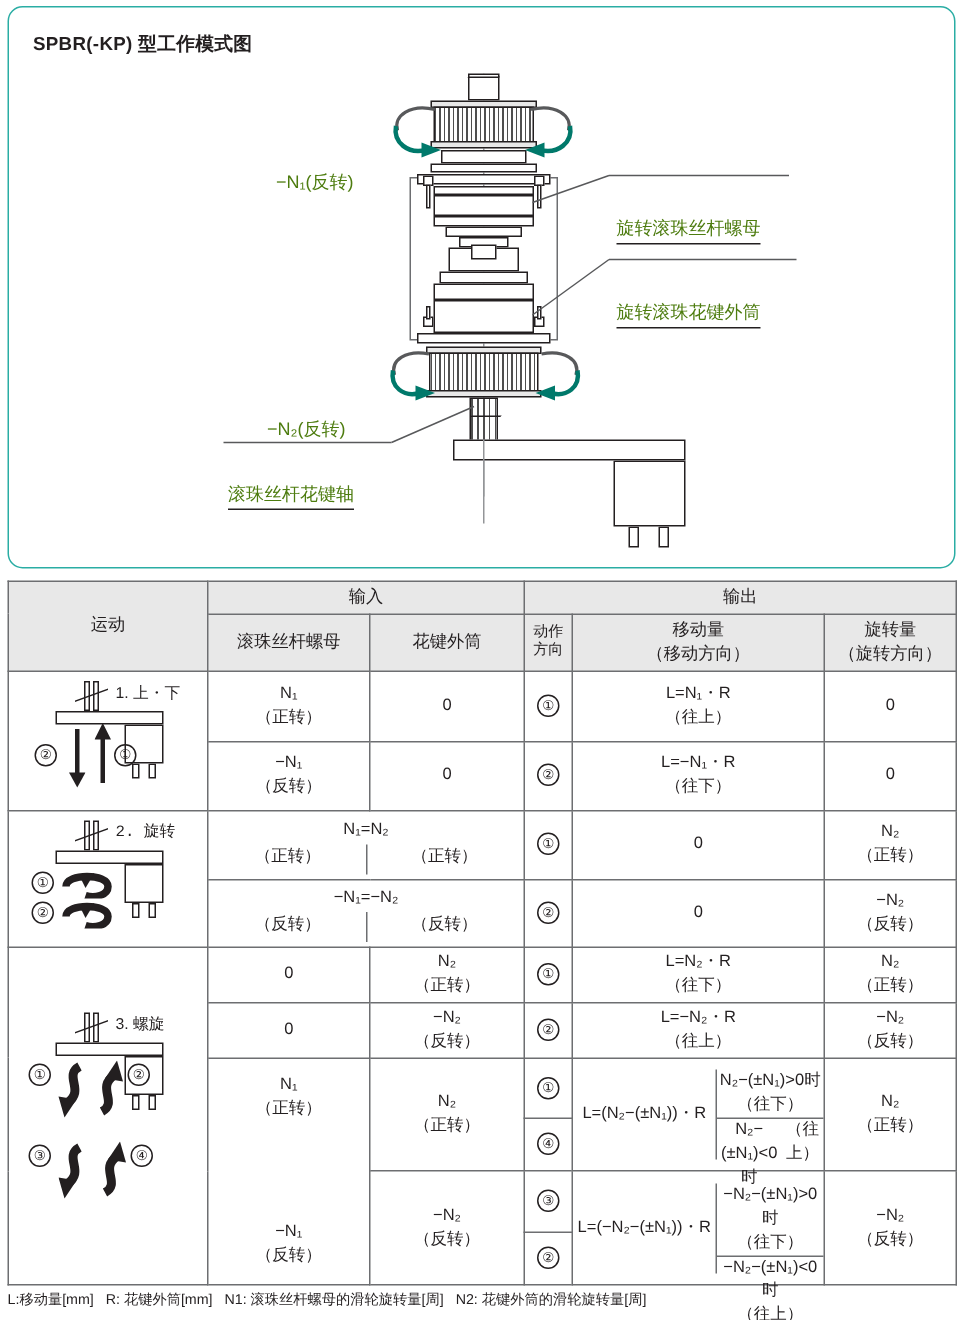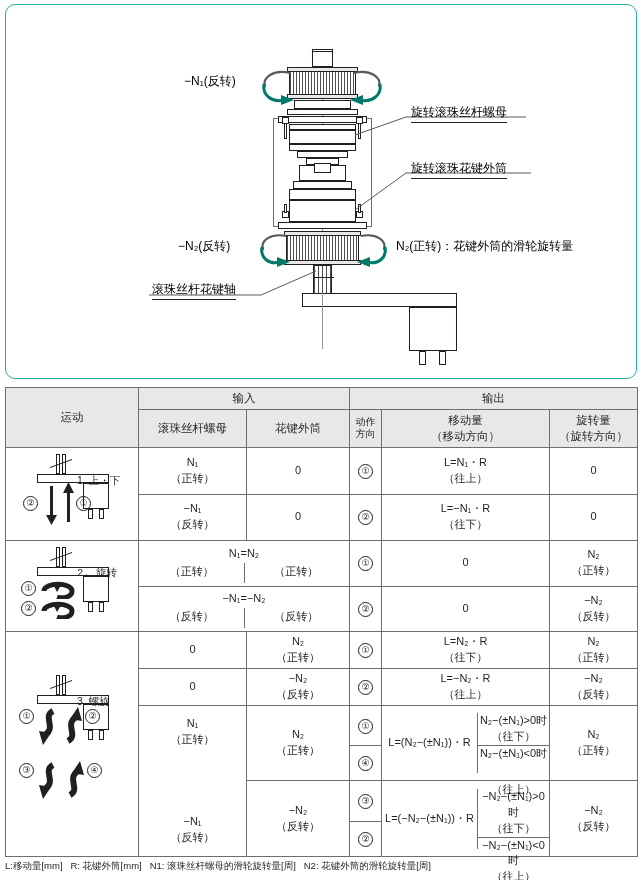--- a/index.html
+++ b/index.html
@@ -22,21 +22,21 @@
   }
   .panel-title{
     position:absolute;left:16px;top:16px;
     font-size:12.5px;font-weight:bold;letter-spacing:.2px;
     color:#231f20;white-space:nowrap;
   }
   .panel-note{
     position:absolute;left:215px;top:17px;
     font-size:12px;color:#231f20;white-space:nowrap;
   }
-  .lbl{position:absolute;font-size:11px;color:#000000;white-space:nowrap;}
+  .lbl{position:absolute;font-size:11px;color:#4d7c0f;white-space:nowrap;margin-top:40px;}
   .lbl-ul{border-bottom:1px solid #231f20;padding-bottom:1px;}
   .ln{position:absolute;background:#231f20;}
 
   .pulley{
     position:absolute;
     background:
       repeating-linear-gradient(90deg,#4f4f4f 0 1px,#ffffff 1px 3px);
     border:1.2px solid #231f20;
     box-sizing:border-box;
   }
@@ -79,36 +79,37 @@
   .circ{
     display:inline-block;
     width:13px;height:13px;line-height:12px;
     border:1px solid #231f20;border-radius:50%;
     font-size:9px;text-align:center;
   }
 
   
   .motion-cell{padding:3px 2px 4px 2px;}
   .motion-wrap{position:relative;width:126px;height:100%;margin:0 auto;}
-  .m-label{position:absolute;font-size:10.5px;white-space:nowrap;margin-top:18px;}
+  .m-label{position:absolute;font-size:10.5px;white-space:nowrap;}
   .m-num{position:absolute;font-size:9px;}
   .m-bar{position:absolute;background:#fff;border:1px solid #231f20;box-sizing:border-box;}
   .m-fill{position:absolute;background:#231f20;}
 
   
   .footnote{
     margin:3px 5px 0 5px;
     font-size:9.5px;color:#231f20;white-space:nowrap;
   }
 </style>
 </head>
 <body>
 
 <div class="diagram-panel">
 
+  <div class="panel-title">SPBR(-KP) 型工作模式图</div>
 
   <div>
 
     <div class="centerline" style="left:316px;top:44px;height:300px;"></div>
 
     <div class="plate" style="left:306px;top:44px;width:21px;height:18px;"></div>
     <div class="ln" style="left:306px;top:46px;width:21px;height:1px;transform:skewX(-40deg);"></div>
 
     <div class="plate dark" style="left:281px;top:62px;width:71px;height:5px;"></div>
     <div class="pulley" style="left:283px;top:66px;width:67px;height:24px;"></div>
@@ -189,21 +190,20 @@
     <line x1="310" y1="266" x2="255" y2="290" stroke="#58595b" stroke-width="1"></line>
     <line x1="255" y1="290" x2="143" y2="290" stroke="#58595b" stroke-width="1"></line>
   </svg>
 
   <div class="lbl" style="left:178px;top:68px;font-size:12px;">−N₁(反转)</div>
 
   <div class="lbl lbl-ul" style="left:405px;top:99px;font-size:12px;">旋转滚珠丝杆螺母</div>
   <div class="lbl lbl-ul" style="left:405px;top:155px;font-size:12px;">旋转滚珠花键外筒</div>
 
   <div class="lbl" style="left:172px;top:233px;font-size:12px;">−N₂(反转)</div>
-  <div class="lbl" style="left:390px;top:233px;font-size:12px;">N₂(正转)：花键外筒的滑轮旋转量</div>
 
   <div class="lbl lbl-ul" style="left:146px;top:276px;font-size:12px;">滚珠丝杆花键轴</div>
 </div>
 
 <table class="spec">
   <colgroup>
     <col style="width:133px">
       <col style="width:108px">
       <col style="width:103px">
     <col style="width:32px">
@@ -420,21 +420,21 @@
       </td>
       <td style="height:30px"><span class="circ">①</span></td>
       <td rowspan="2" style="padding:0;">
         <div style="display:flex;align-items:stretch;height:60px;">
           <div style="flex:0 0 95px;display:flex;align-items:center;justify-content:center;border-right:1px solid #6d6e71;">L=(N₂−(±N₁))・R</div>
           <div style="flex:1;display:flex;flex-direction:column;">
             <div style="flex:1;border-bottom:1px solid #6d6e71;display:flex;flex-direction:column;justify-content:center;">
               <div>N₂−(±N₁)&gt;0时</div>
               <div>（往下）</div>
             </div>
-            <div style="flex:1;display:flex;flex-direction:column;justify-content:center;gap:20px;">
+            <div style="flex:1;display:flex;flex-direction:row;justify-content:center;">
               <div>N₂−(±N₁)&lt;0时</div>
               <div>（往上）</div>
             </div>
           </div>
         </div>
       </td>
       <td rowspan="2" class="cell2">
         <div>N₂</div>
         <div>（正转）</div>
       </td>

